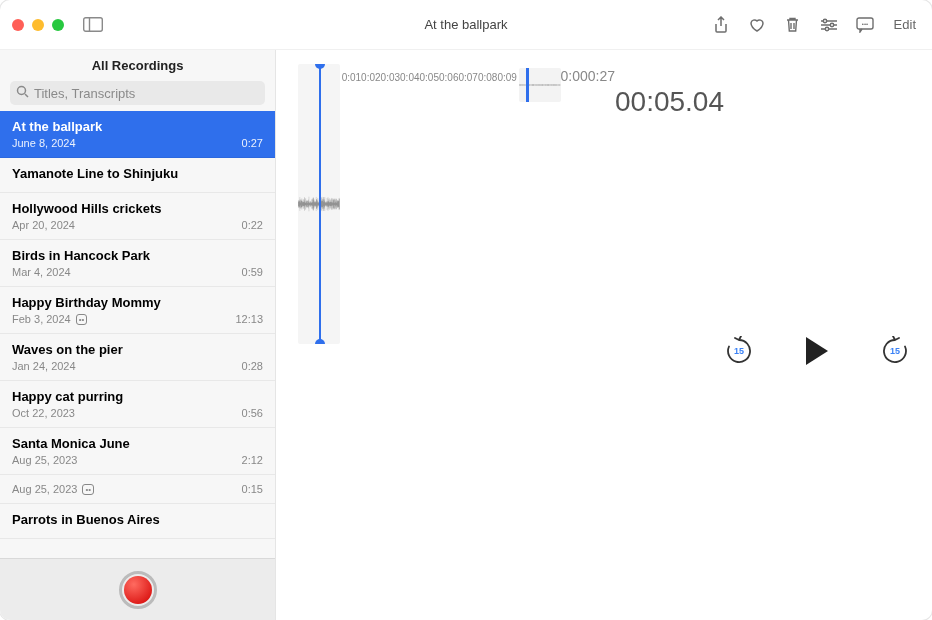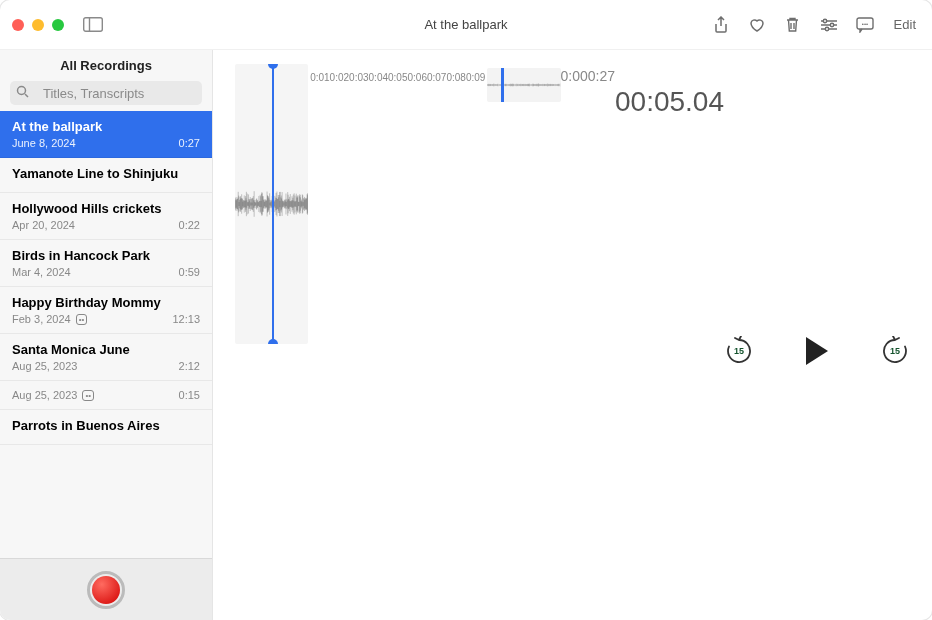--- a/index.html
+++ b/index.html
@@ -7,23 +7,23 @@
 .titlebar { height:50px; display:flex; align-items:center; padding:0 12px; position:relative; border-bottom:1px solid rgba(0,0,0,0.06); }
 .traffic { display:flex; gap:8px; }
 .dot { width:12px; height:12px; border-radius:50%; }
 .dot.red{background:#ff5f57}.dot.yellow{background:#febc2e}.dot.green{background:#28c840}
 .tb-sidebar { margin-left:18px; color:#888; display:flex; align-items:center; }
 .tb-title { position:absolute; left:50%; transform:translateX(-50%); font-size:13px; color:#444; }
 .tb-right { margin-left:auto; display:flex; gap:14px; align-items:center; color:#6e6e6e; }
 .tb-icon { width:22px; height:22px; display:flex; align-items:center; justify-content:center; cursor:pointer; }
 .tb-edit { font-size:13px; color:#666; cursor:pointer; padding:0 4px; }
 .main { display:flex; height:570px; }
-.sidebar { width:213px; background:#f7f7f7; display:flex; flex-direction:column; border-right:1px solid rgba(0,0,0,0.07);justify-content:flex-end; }
+.sidebar { width:276px; background:#f7f7f7; display:flex; flex-direction:column; border-right:1px solid rgba(0,0,0,0.07);justify-content:flex-end; }
 .sb-head { font-weight:600; font-size:13px; text-align:center; padding:8px 0 8px; color:#222; }
-.sb-search { margin:0 10px 6px; height:24px; background:#e9e9e9; border-radius:5px; display:flex; align-items:center; padding:0 6px; gap:14px; color:#8a8a8a; font-size:13px; }
+.sb-search { margin:0 10px 6px; height:24px; background:#e9e9e9; border-radius:5px; display:flex; align-items:center; padding:0 6px; gap:5px; color:#8a8a8a; font-size:13px; }
 .list { flex:1; overflow:hidden; }
 .item { padding:8px 12px 8px 12px; border-bottom:1px solid rgba(0,0,0,0.06); cursor:pointer; }
 .item.selected { background:#2f6fec; color:#fff; }
 .item-title { font-size:13px; font-weight:600; margin-bottom:3px; }
 .item-row { display:flex; justify-content:space-between; font-size:11px; color:#888; align-items:center; }
 .item.selected .item-row { color:rgba(255,255,255,0.9); }
 .item-date { display:flex; align-items:center; gap:5px; }
 .msg-badge { display:inline-flex; border:1px solid currentColor; border-radius:3px; font-size:8px; padding:0 2px; line-height:9px; }
 .rec-bar { height:62px; background:#ececec; display:flex; align-items:center; justify-content:center; border-top:1px solid rgba(0,0,0,0.08); }
 .rec-btn { width:38px; height:38px; border-radius:50%; border:3px solid #bbb; display:flex; align-items:center; justify-content:center; }
@@ -32,21 +32,21 @@
 .wave-big { height:280px; background:#f5f5f5; border-radius:2px; position:relative; overflow:hidden; }
 .wave-svg { width:100%; height:100%; }
 .playhead { position:absolute; top:0; bottom:0; width:2px; background:#2f6fec; }
 .ph-dot { position:absolute; left:-4px; width:10px; height:10px; border-radius:50%; background:#2f6fec; }
 .ticks { height:26px; display:flex; justify-content:space-between; align-items:center; font-size:10px; color:#888; padding:0 2px; }
 .overview { margin-top:4px; height:34px; background:#f3f3f3; border-radius:2px; position:relative; overflow:hidden; }
 .ov-play { position:absolute; top:0; bottom:0; width:3px; background:#2f6fec; }
 .ov-times { display:flex; justify-content:space-between; font-size:14px; color:#888; margin-top:4px; }
 .counter { text-align:right; font-size:28px; color:#555; margin-top:22px; font-variant-numeric:tabular-nums; }
 .controls { margin-top:30px; display:flex; justify-content:center; align-items:center; gap:52px; }
-.ctrl { cursor:pointer; color:#14532d; display:flex; align-items:flex-start; justify-content:center; }
+.ctrl { cursor:pointer; color:#3b82f6; display:flex; align-items:flex-start; justify-content:center; }
 .skip { position:relative; width:30px; height:30px; }
 .skip svg { width:30px; height:30px; }
 .skip-num { position:absolute; top:50%; left:50%; transform:translate(-50%,-52%); font-size:9px; font-weight:600; }
 .play-tri { width:0; height:0; border-left:22px solid #222; border-top:14px solid transparent; border-bottom:14px solid transparent; }
 </style>
 </head>
 <body>
 
 <div class="titlebar">
   <div class="traffic">
@@ -133,20 +133,34 @@
           <div class="item-row">
             <span class="item-date">Mar 4, 2024 </span>
             <span>0:59</span>
           </div>
         </div>
         <div class="item">
           <div class="item-title">Happy Birthday Mommy</div>
           <div class="item-row">
             <span class="item-date">Feb 3, 2024 <span class="msg-badge">••</span></span>
             <span>12:13</span>
+          </div>
+        </div>
+        <div class="item">
+          <div class="item-title">Waves on the pier</div>
+          <div class="item-row">
+            <span class="item-date">Jan 24, 2024 </span>
+            <span>0:28</span>
+          </div>
+        </div>
+        <div class="item">
+          <div class="item-title">Happy cat purring</div>
+          <div class="item-row">
+            <span class="item-date">Oct 22, 2023 </span>
+            <span>0:56</span>
           </div>
         </div>
         <div class="item">
           <div class="item-title">Santa Monica June</div>
           <div class="item-row">
             <span class="item-date">Aug 25, 2023 </span>
             <span>2:12</span>
           </div>
         </div>
         <div class="item">

